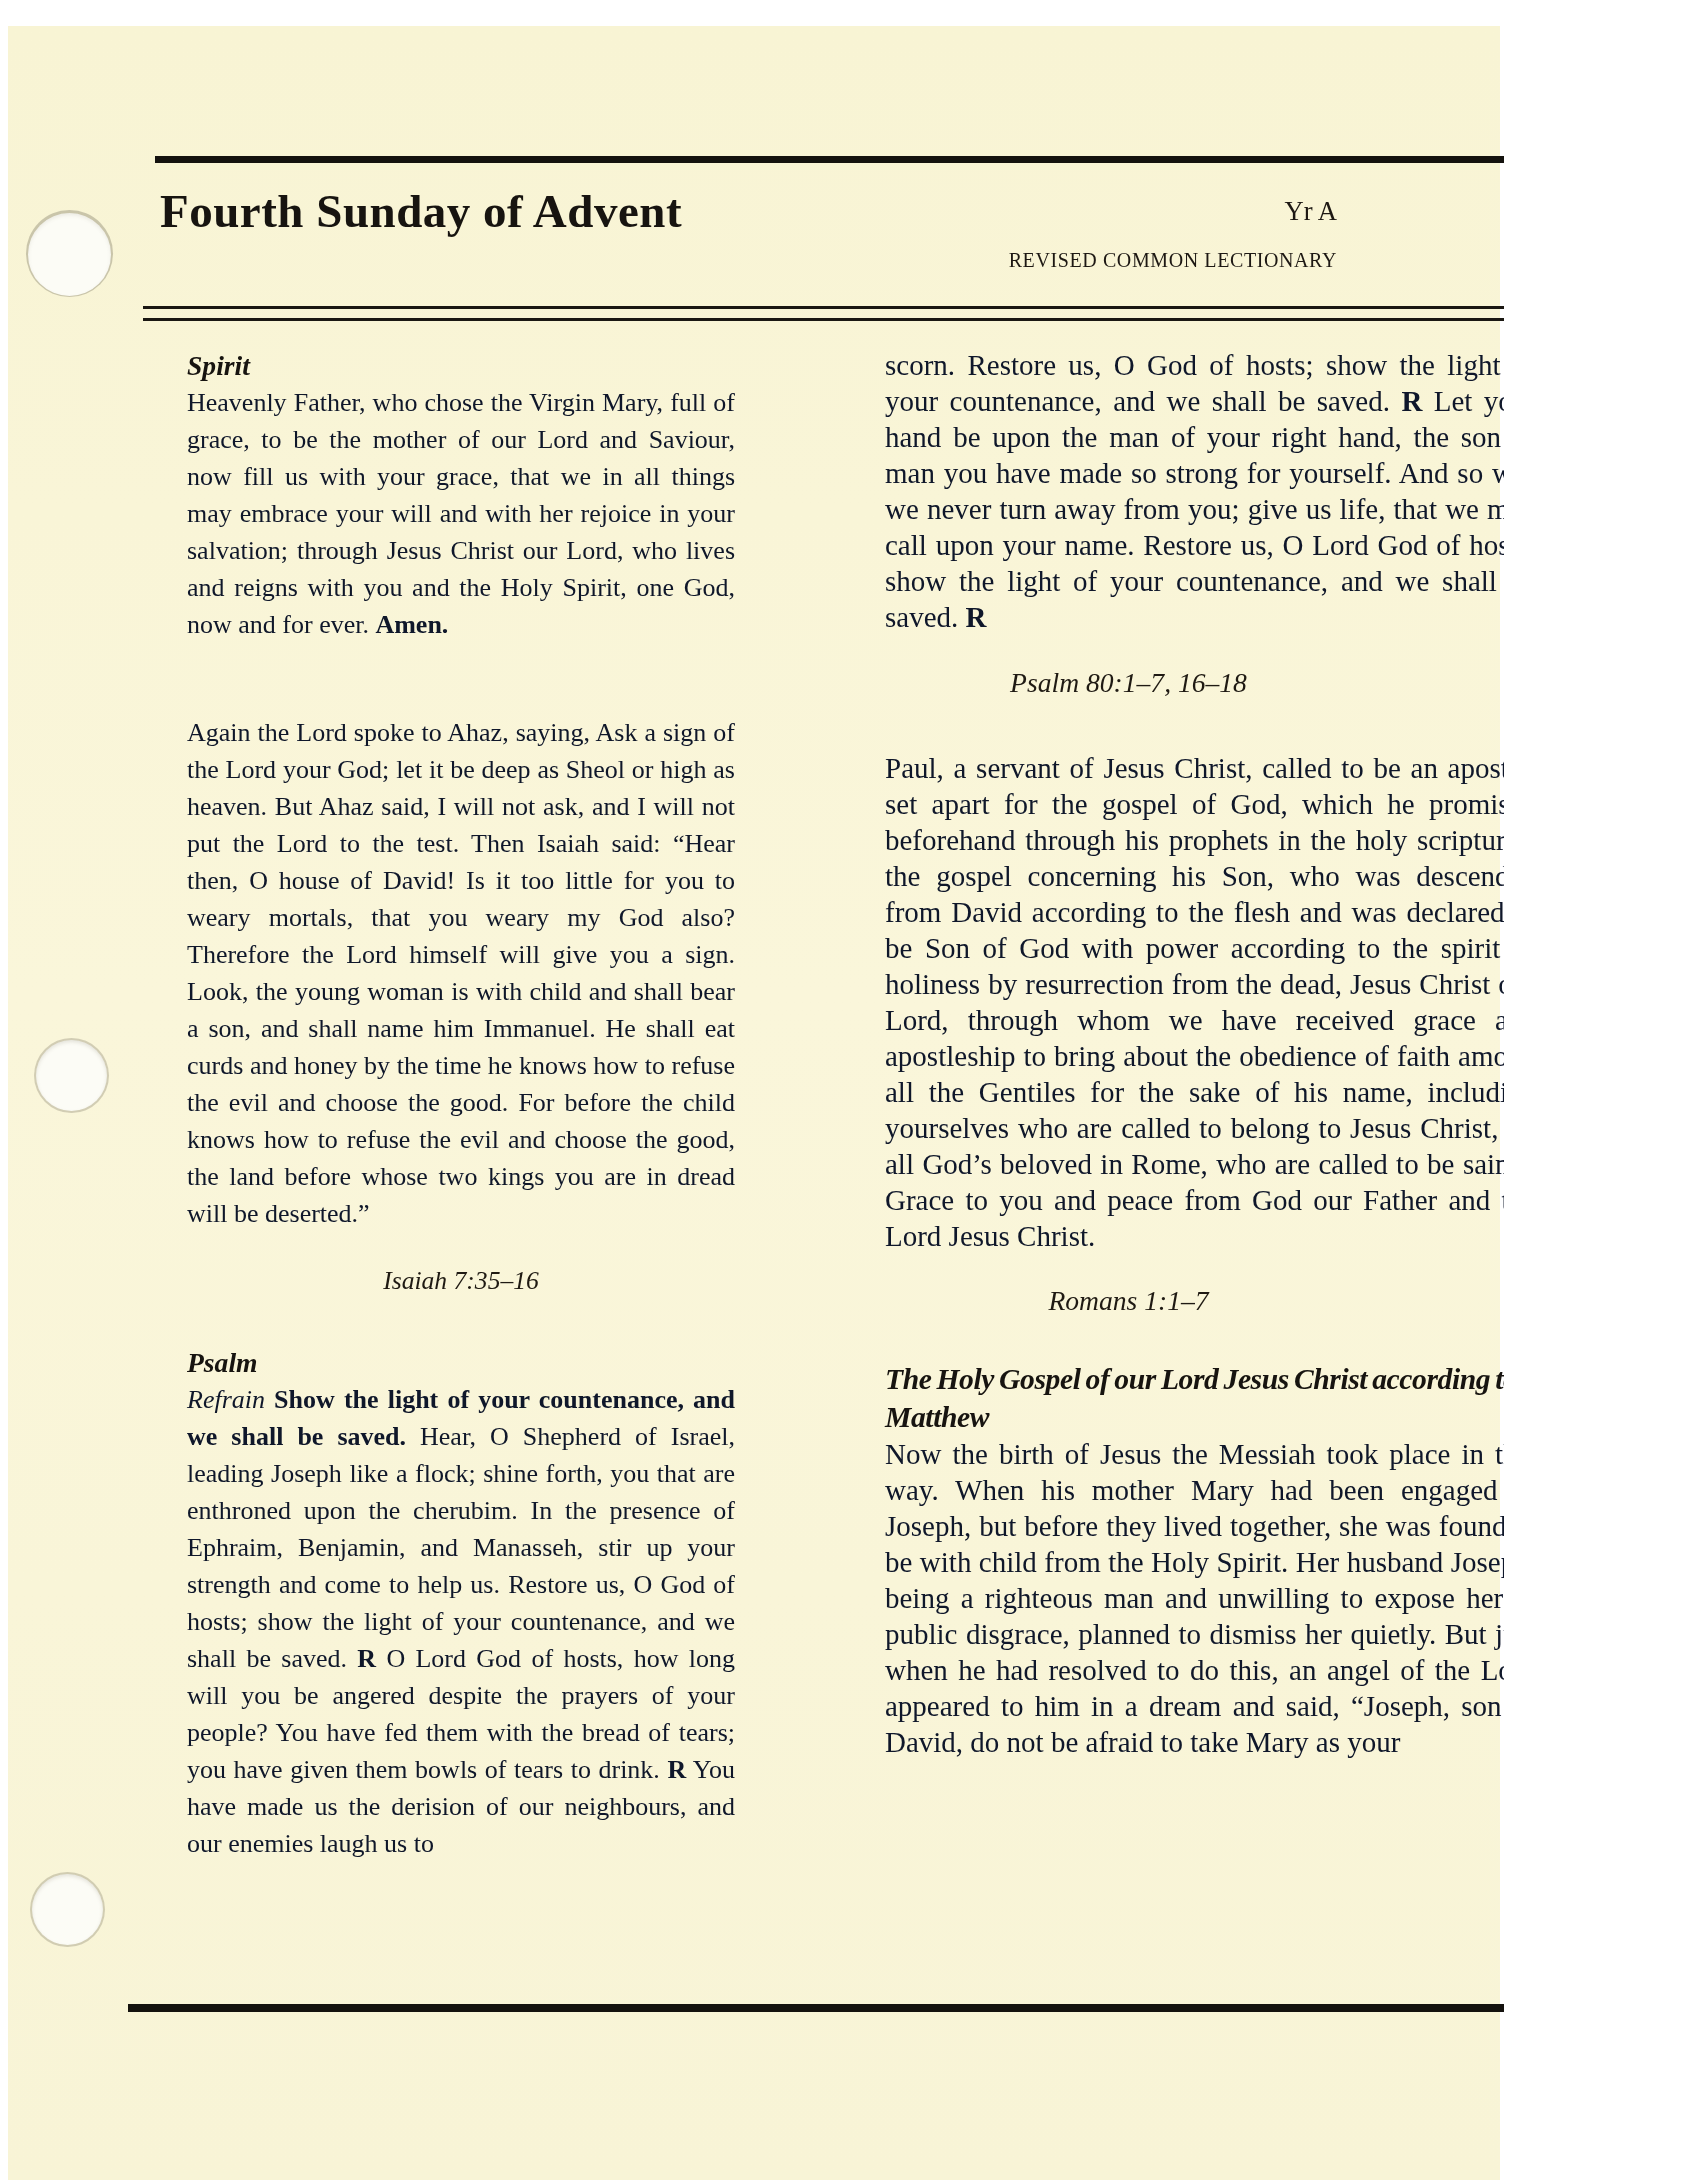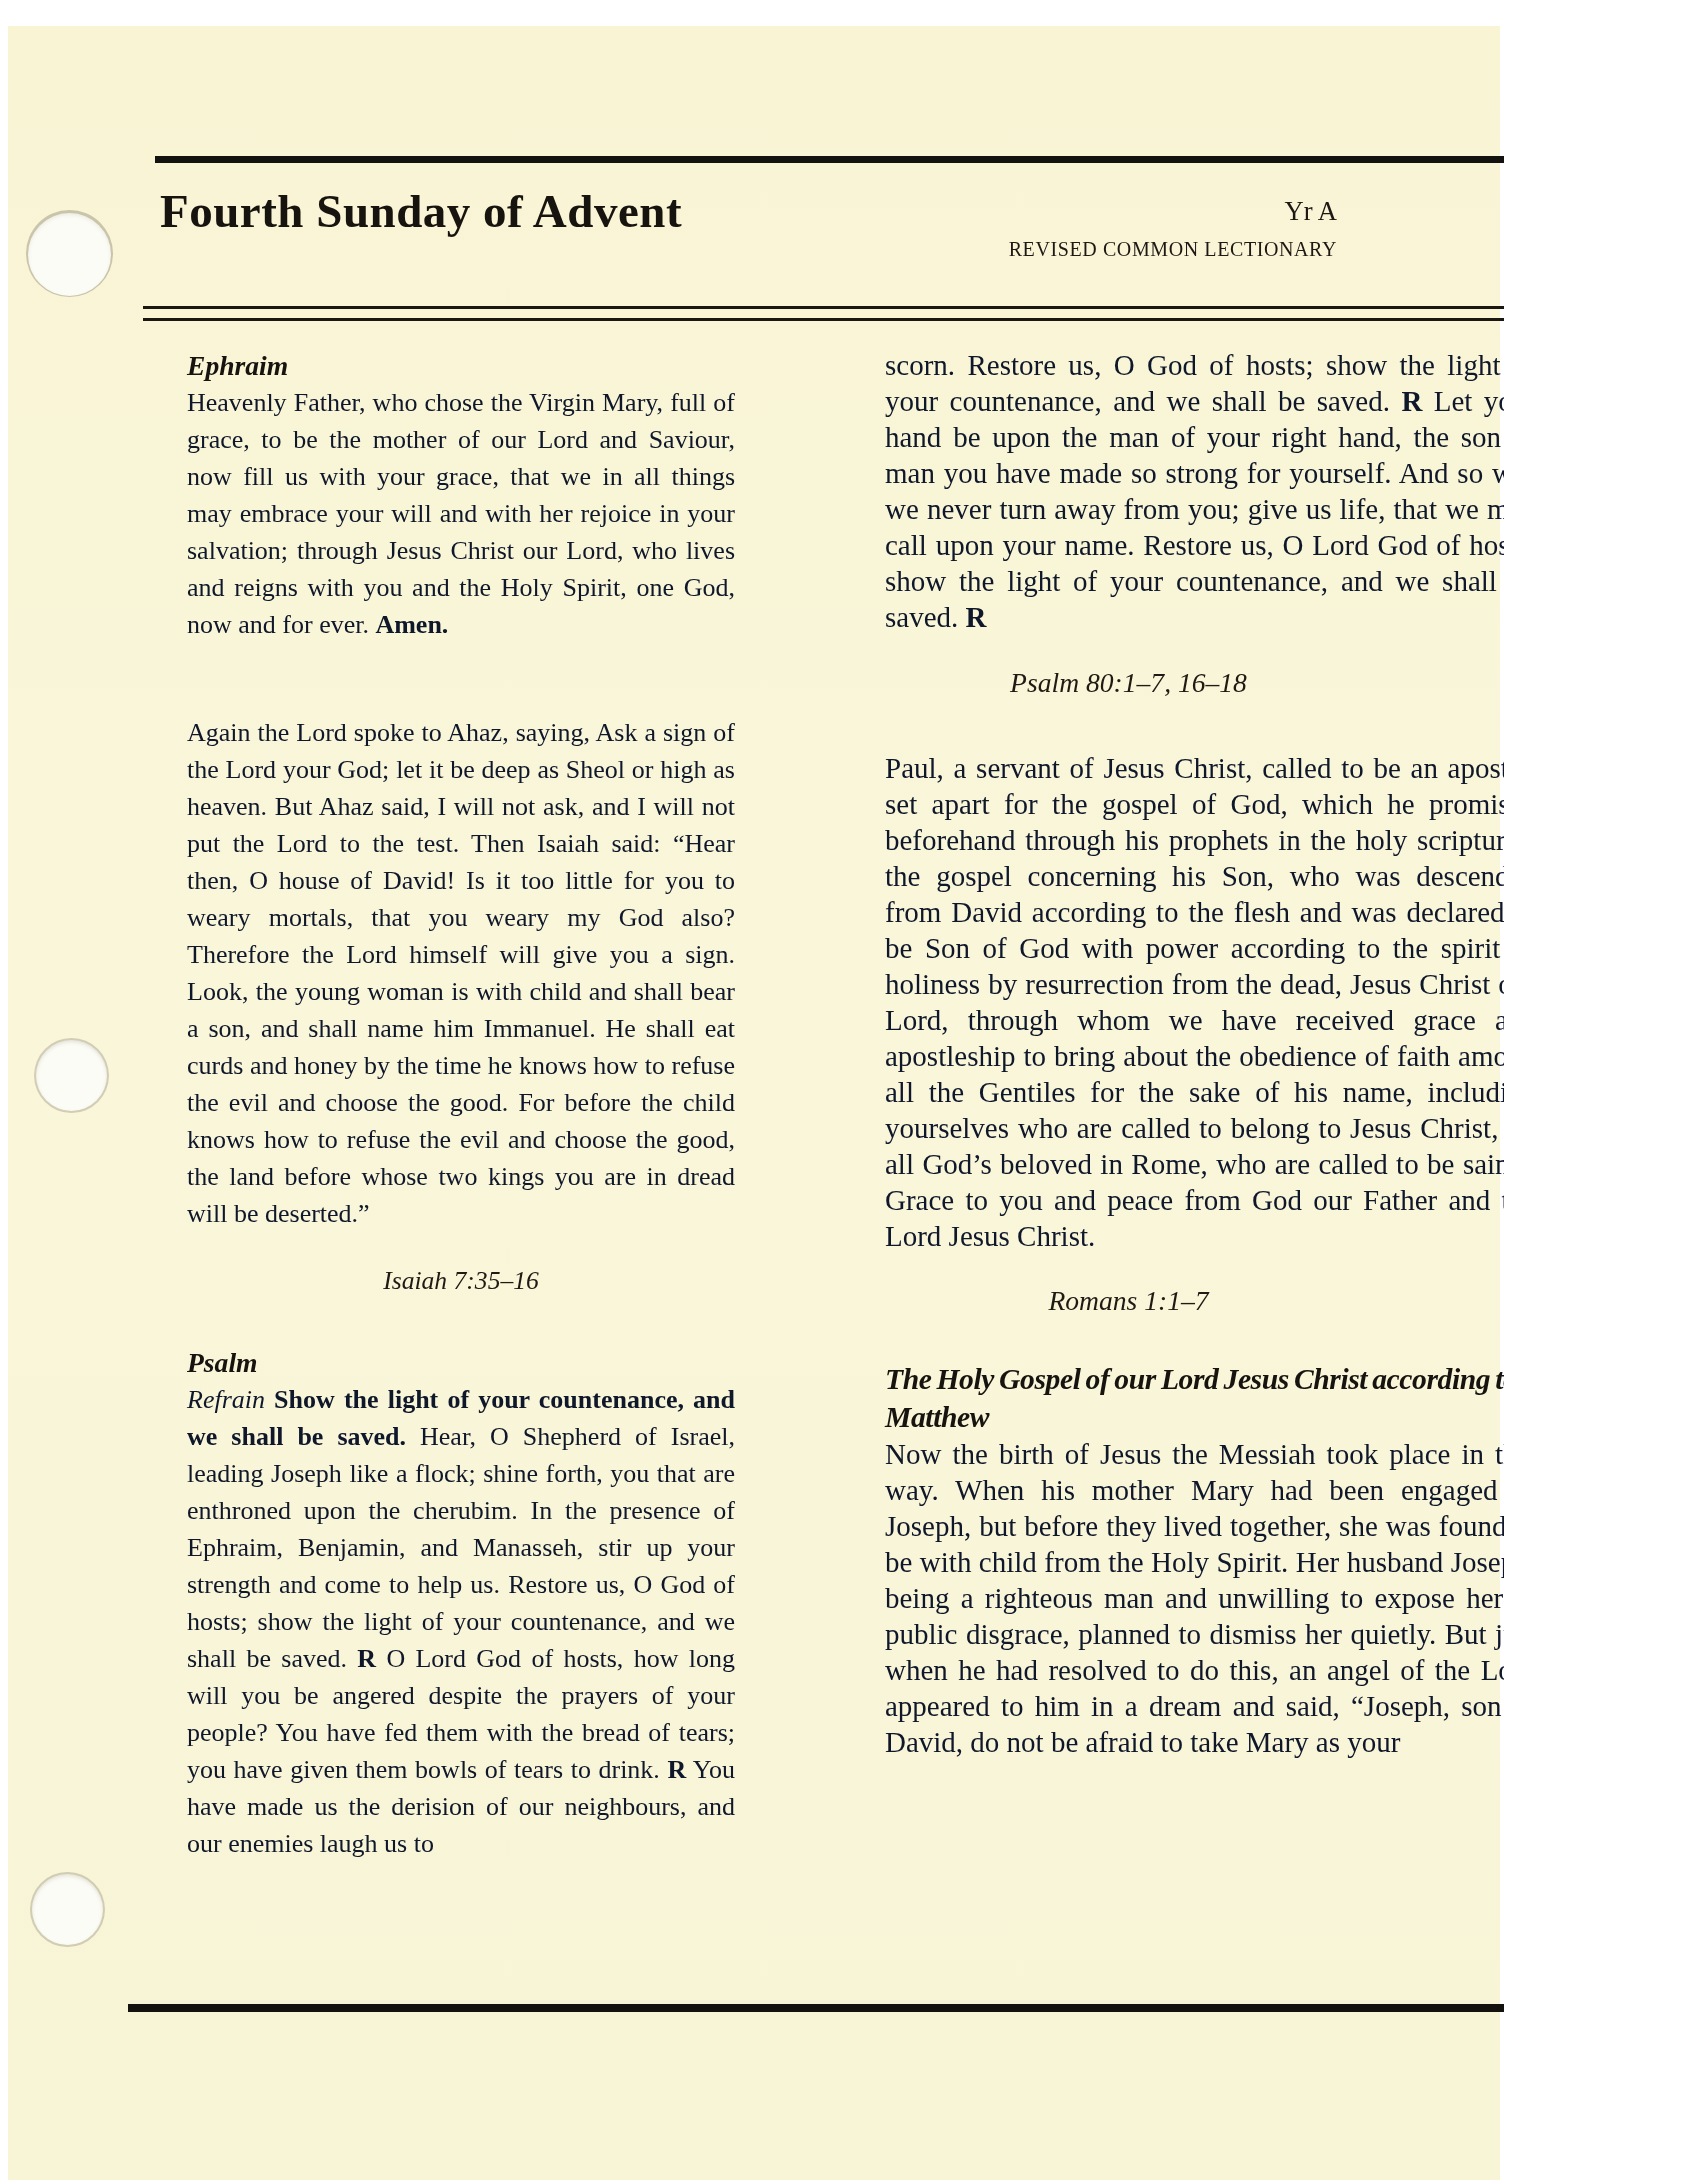--- a/index.html
+++ b/index.html
@@ -54,21 +54,21 @@
     color: #171410;
   }
 
   .header-right {
     position: absolute;
     right: 167px; top: 197px;
     text-align: right;
     color: #1d1813;
   }
   .year-label { font-size: 26.6px; line-height: 29.6px; }
-  .lectionary-label { font-size: 20px; line-height: 23.6px; margin-top: 11px; letter-spacing: 0.6px; }
+  .lectionary-label { font-size: 20px; line-height: 23.6px; margin-top: 22px; letter-spacing: 0.6px; }
 
   .columns {
     position: absolute;
     left: 187px; top: 347px;
     width: 1350px;
     display: flex;
     gap: 150px;
   }
   .col { display: block; }
   .col-left  { width: 548px; font-size: 26px; line-height: 37px; }
@@ -128,21 +128,21 @@
   <div class="rule-double">
     <div class="line"></div>
     <div class="line"></div>
   </div>
 
   <main class="columns">
 
     <div class="col col-left">
 
       <section class="section">
-        <h2 class="sec-heading">Ephraim</h2>
+        <h2 class="sec-heading">Spirit</h2>
         <p class="sec-body"><span class="seg-n">Heavenly Father, who chose the Virgin Mary, full of grace, to be the mother of our Lord and Saviour, now fill us with your grace, that we in all things may embrace your will and with her rejoice in your salvation; through Jesus Christ our Lord, who lives and reigns with you and the Holy Spirit, one God, now and for ever. </span><span class="seg-b">Amen.</span></p>
       </section>
 
       <section class="section">
         <p class="sec-body"><span class="seg-n">Again the Lord spoke to Ahaz, saying, Ask a sign of the Lord your God; let it be deep as Sheol or high as heaven. But Ahaz said, I will not ask, and I will not put the Lord to the test. Then Isaiah said: “Hear then, O house of David! Is it too little for you to weary mortals, that you weary my God also? Therefore the Lord himself will give you a sign. Look, the young woman is with child and shall bear a son, and shall name him Immanuel. He shall eat curds and honey by the time he knows how to refuse the evil and choose the good. For before the child knows how to refuse the evil and choose the good, the land before whose two kings you are in dread will be deserted.”</span></p>
         <p class="citation">Isaiah 7:35–16</p>
       </section>
 
       <section class="section">
         <h2 class="sec-heading">Psalm</h2>

